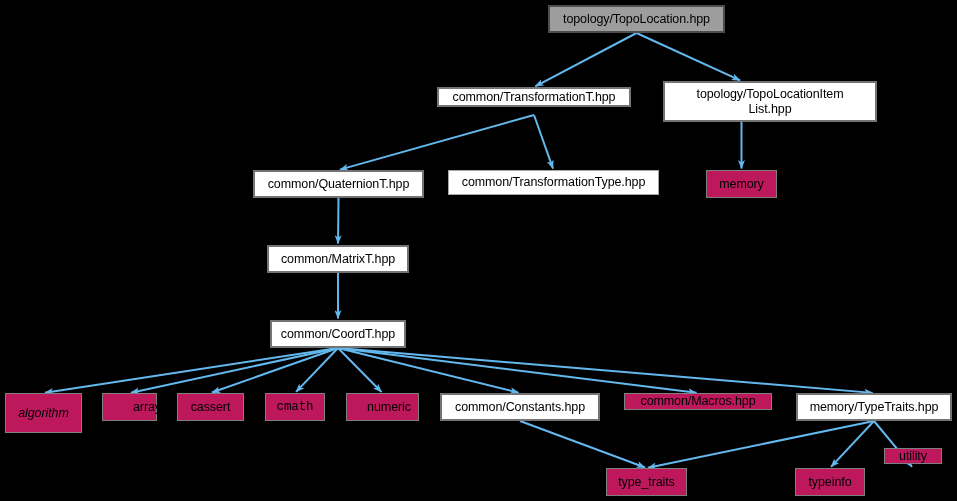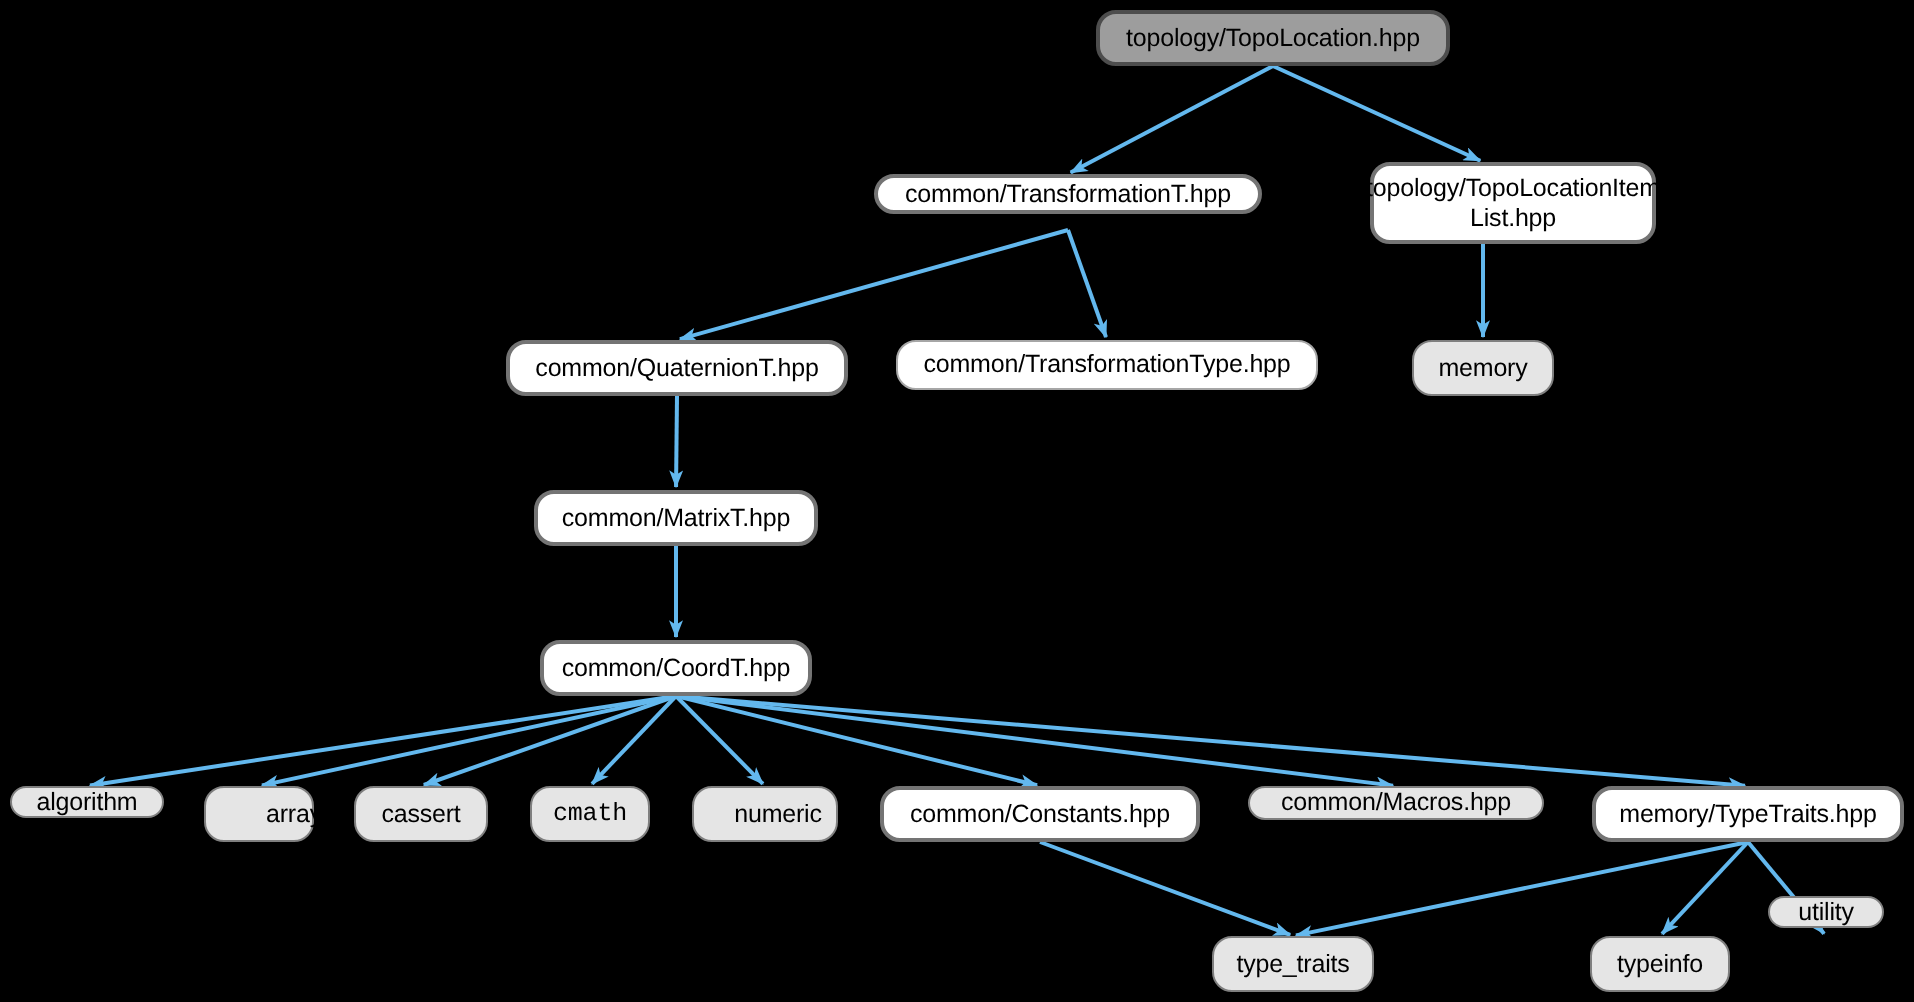--- a/index.html
+++ b/index.html
@@ -32,21 +32,20 @@
     justify-content: center;
     text-align: center;
     font-size: 12.5px;
     line-height: 15px;
     color: #000000;
     letter-spacing: -0.1px;
     white-space: pre-line;
     border-style: solid;
     border-width: 1px;
     cursor: pointer;
-    border-radius: 10px;
   }
   
   .node.root {
     background: #9d9d9d;
     border-color: #4d4d4d;
     border-width: 2px;
   }
   
   .node.project {
     background: #ffffff;
@@ -54,21 +53,21 @@
     border-width: 2px;
   }
   
   .node.project-thin {
     background: #ffffff;
     border-color: #a6a6a6;
     border-width: 1px;
   }
   
   .node.system {
-    background: #e5e5e5;
+    background: #be185d;
     border-color: #7f7f7f;
     border-width: 1px;
   }
 </style>
 </head>
 <body>
 
 <div id="graph-canvas" style="background: rgb(0, 0, 0);">
   <svg class="edges" viewBox="0 0 957 501">
     <defs>
@@ -94,28 +93,28 @@
         <line x1="338" y1="348" x2="872.5052585772527" y2="392.87450864920964" stroke="#63b8ee" stroke-width="2" marker-end="url(#arrowhead)"></line>
         <line x1="520" y1="421" x2="645.0939139278057" y2="467.477580668829" stroke="#63b8ee" stroke-width="2" marker-end="url(#arrowhead)"></line>
         <line x1="874" y1="421" x2="647.9689789190713" y2="467.69651864089514" stroke="#63b8ee" stroke-width="2" marker-end="url(#arrowhead)"></line>
         <line x1="874" y1="421" x2="831.0251364321217" y2="466.9049679020518" stroke="#63b8ee" stroke-width="2" marker-end="url(#arrowhead)"></line>
         <line x1="874" y1="421" x2="912.042141295604" y2="466.84565745880485" stroke="#63b8ee" stroke-width="2" marker-end="url(#arrowhead)"></line>
       </g>
   </svg>
   <div id="node-layer">
       <div class="node root" style="left: 548px; top: 5px; width: 177px; height: 28px;">topology/TopoLocation.hpp</div>
       <div class="node project" style="left: 437px; top: 87px; width: 194px; height: 20px;">common/TransformationT.hpp</div>
-      <div class="node project" style="left: 685px; top: 81px; width: 143px; height: 41px;">topology/TopoLocationItem
+      <div class="node project" style="left: 663px; top: 81px; width: 214px; height: 41px;">topology/TopoLocationItem
 List.hpp</div>
       <div class="node project" style="left: 253px; top: 170px; width: 171px; height: 28px;">common/QuaternionT.hpp</div>
       <div class="node project-thin" style="left: 448px; top: 170px; width: 211px; height: 25px;">common/TransformationType.hpp</div>
       <div class="node system" style="left: 706px; top: 170px; width: 71px; height: 28px;">memory</div>
       <div class="node project" style="left: 267px; top: 245px; width: 142px; height: 28px;">common/MatrixT.hpp</div>
       <div class="node project" style="left: 270px; top: 320px; width: 136px; height: 28px;">common/CoordT.hpp</div>
-      <div class="node system" style="left: 5px; top: 393px; width: 77px; height: 16px;">algorithm</div>
+      <div class="node system" style="left: 5px; top: 393px; width: 77px; height: 40px; font-style: italic;">algorithm</div>
       <div class="node system" style="left: 102px; top: 393px; width: 55px; height: 28px; padding-left: 35px;">array</div>
       <div class="node system" style="left: 177px; top: 393px; width: 67px; height: 28px;">cassert</div>
       <div class="node system" style="left: 265px; top: 393px; width: 60px; height: 28px; font-family: Liberation Mono, monospace;">cmath</div>
       <div class="node system" style="left: 346px; top: 393px; width: 73px; height: 28px; padding-left: 13px;">numeric</div>
       <div class="node project" style="left: 440px; top: 393px; width: 160px; height: 28px;">common/Constants.hpp</div>
       <div class="node system" style="left: 624px; top: 393px; width: 148px; height: 17px;">common/Macros.hpp</div>
       <div class="node project" style="left: 796px; top: 393px; width: 156px; height: 28px;">memory/TypeTraits.hpp</div>
       <div class="node system" style="left: 606px; top: 468px; width: 81px; height: 28px;">type_traits</div>
       <div class="node system" style="left: 795px; top: 468px; width: 70px; height: 28px;">typeinfo</div>
       <div class="node system" style="left: 884px; top: 448px; width: 58px; height: 16px;">utility</div>

